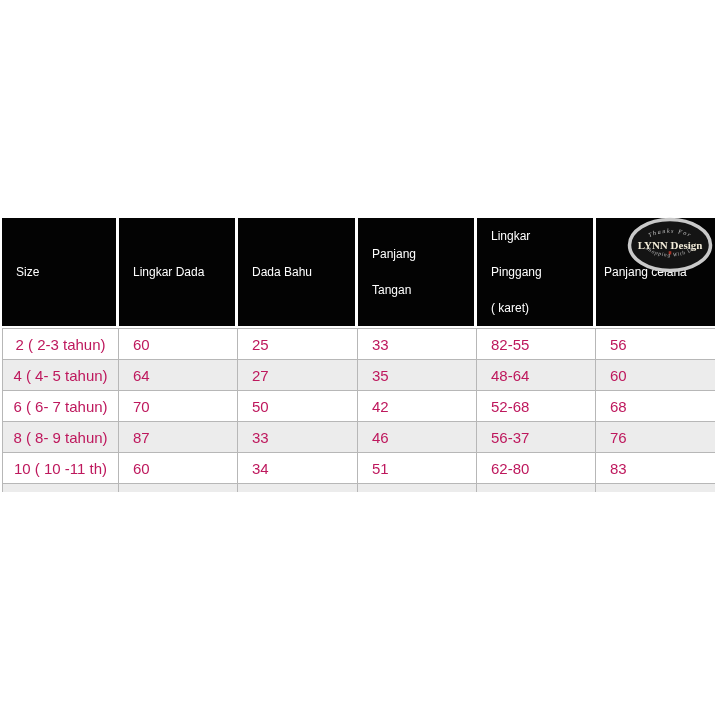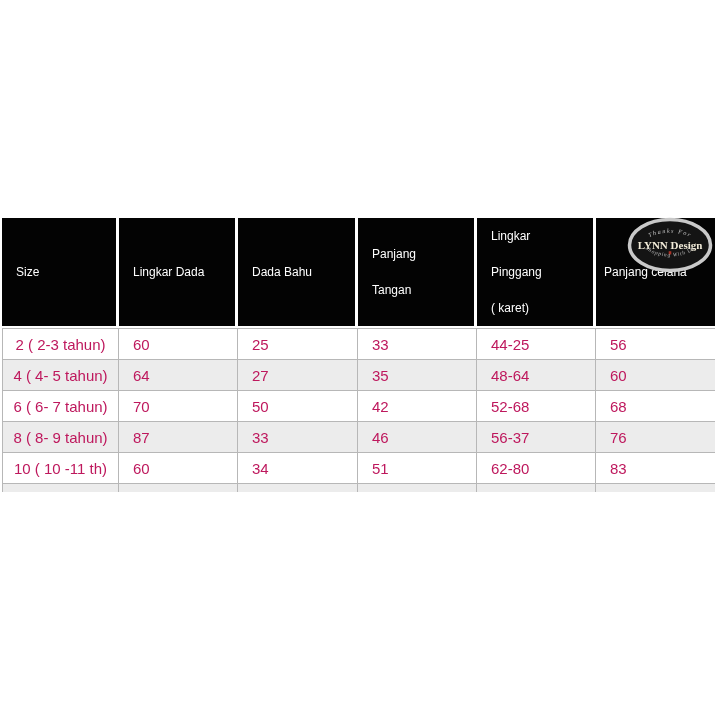--- a/index.html
+++ b/index.html
@@ -125,21 +125,21 @@
           <div class="hl">Panjang celana</div>
         </th>
       </tr>
     </thead>
     <tbody>
       <tr>
         <td>2 ( 2-3 tahun)</td>
         <td>60</td>
         <td>25</td>
         <td>33</td>
-        <td>44-25</td>
+        <td>82-55</td>
         <td>56</td>
       </tr>
       <tr class="alt">
         <td>4 ( 4- 5 tahun)</td>
         <td>64</td>
         <td>27</td>
         <td>35</td>
         <td>48-64</td>
         <td>60</td>
       </tr>

